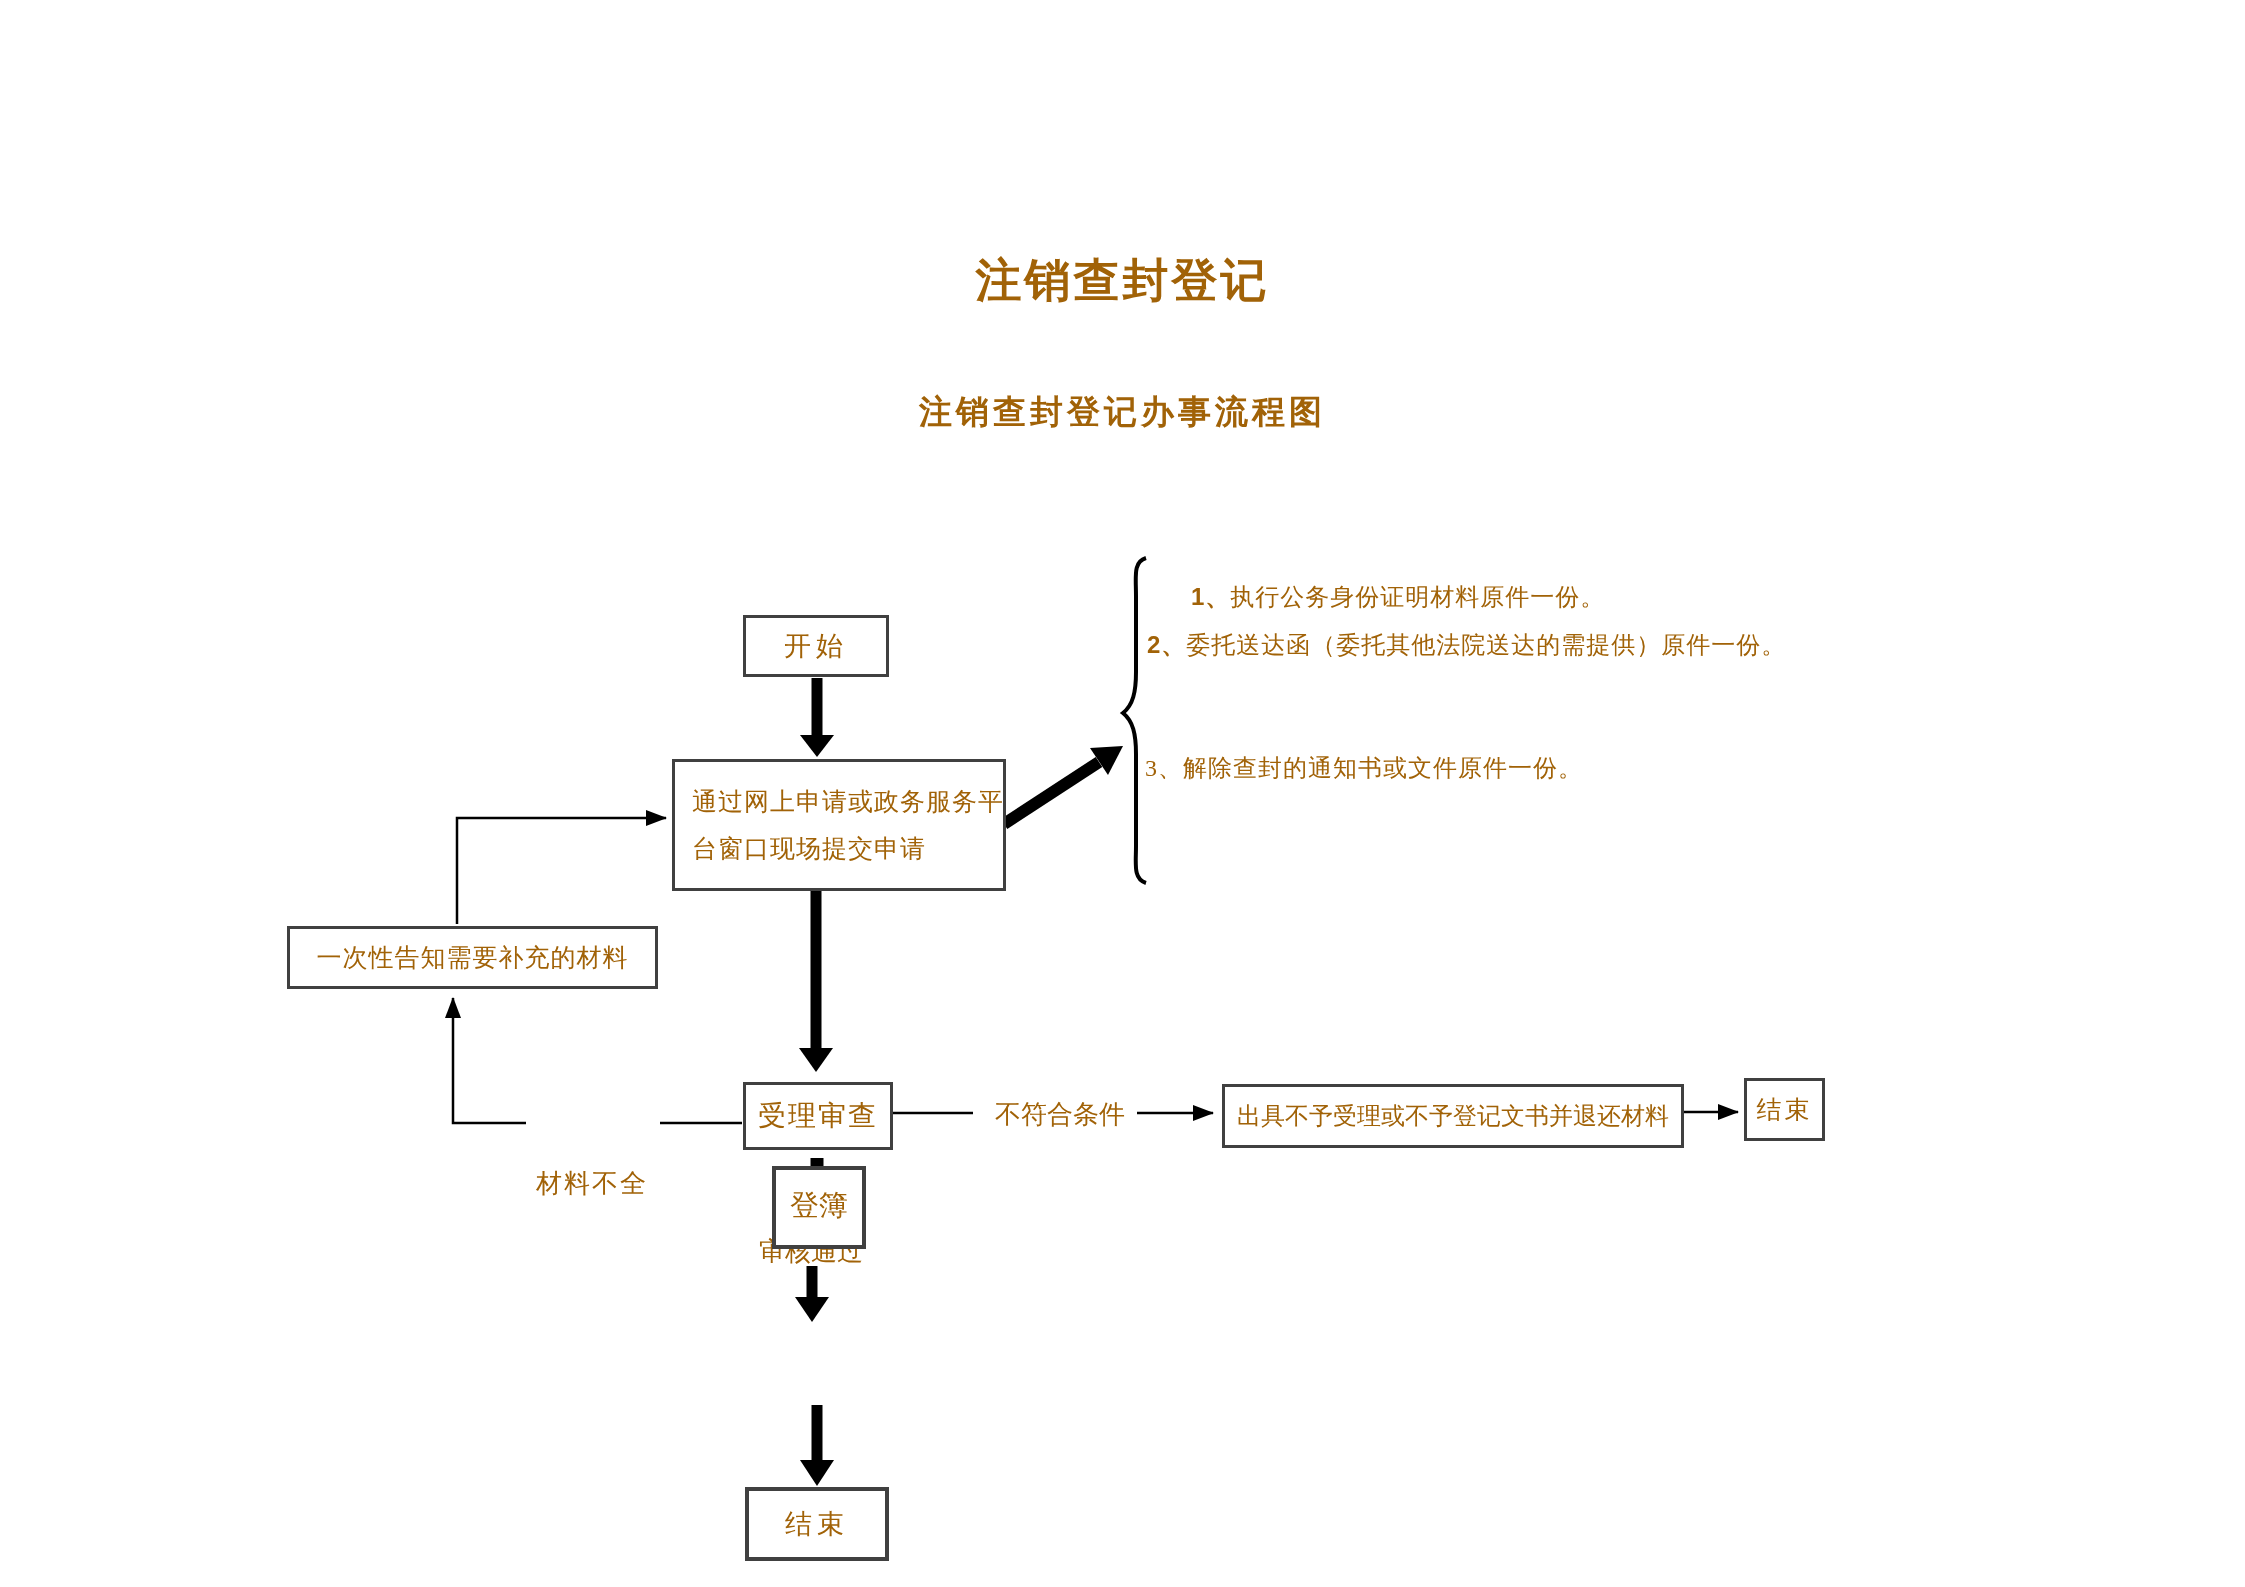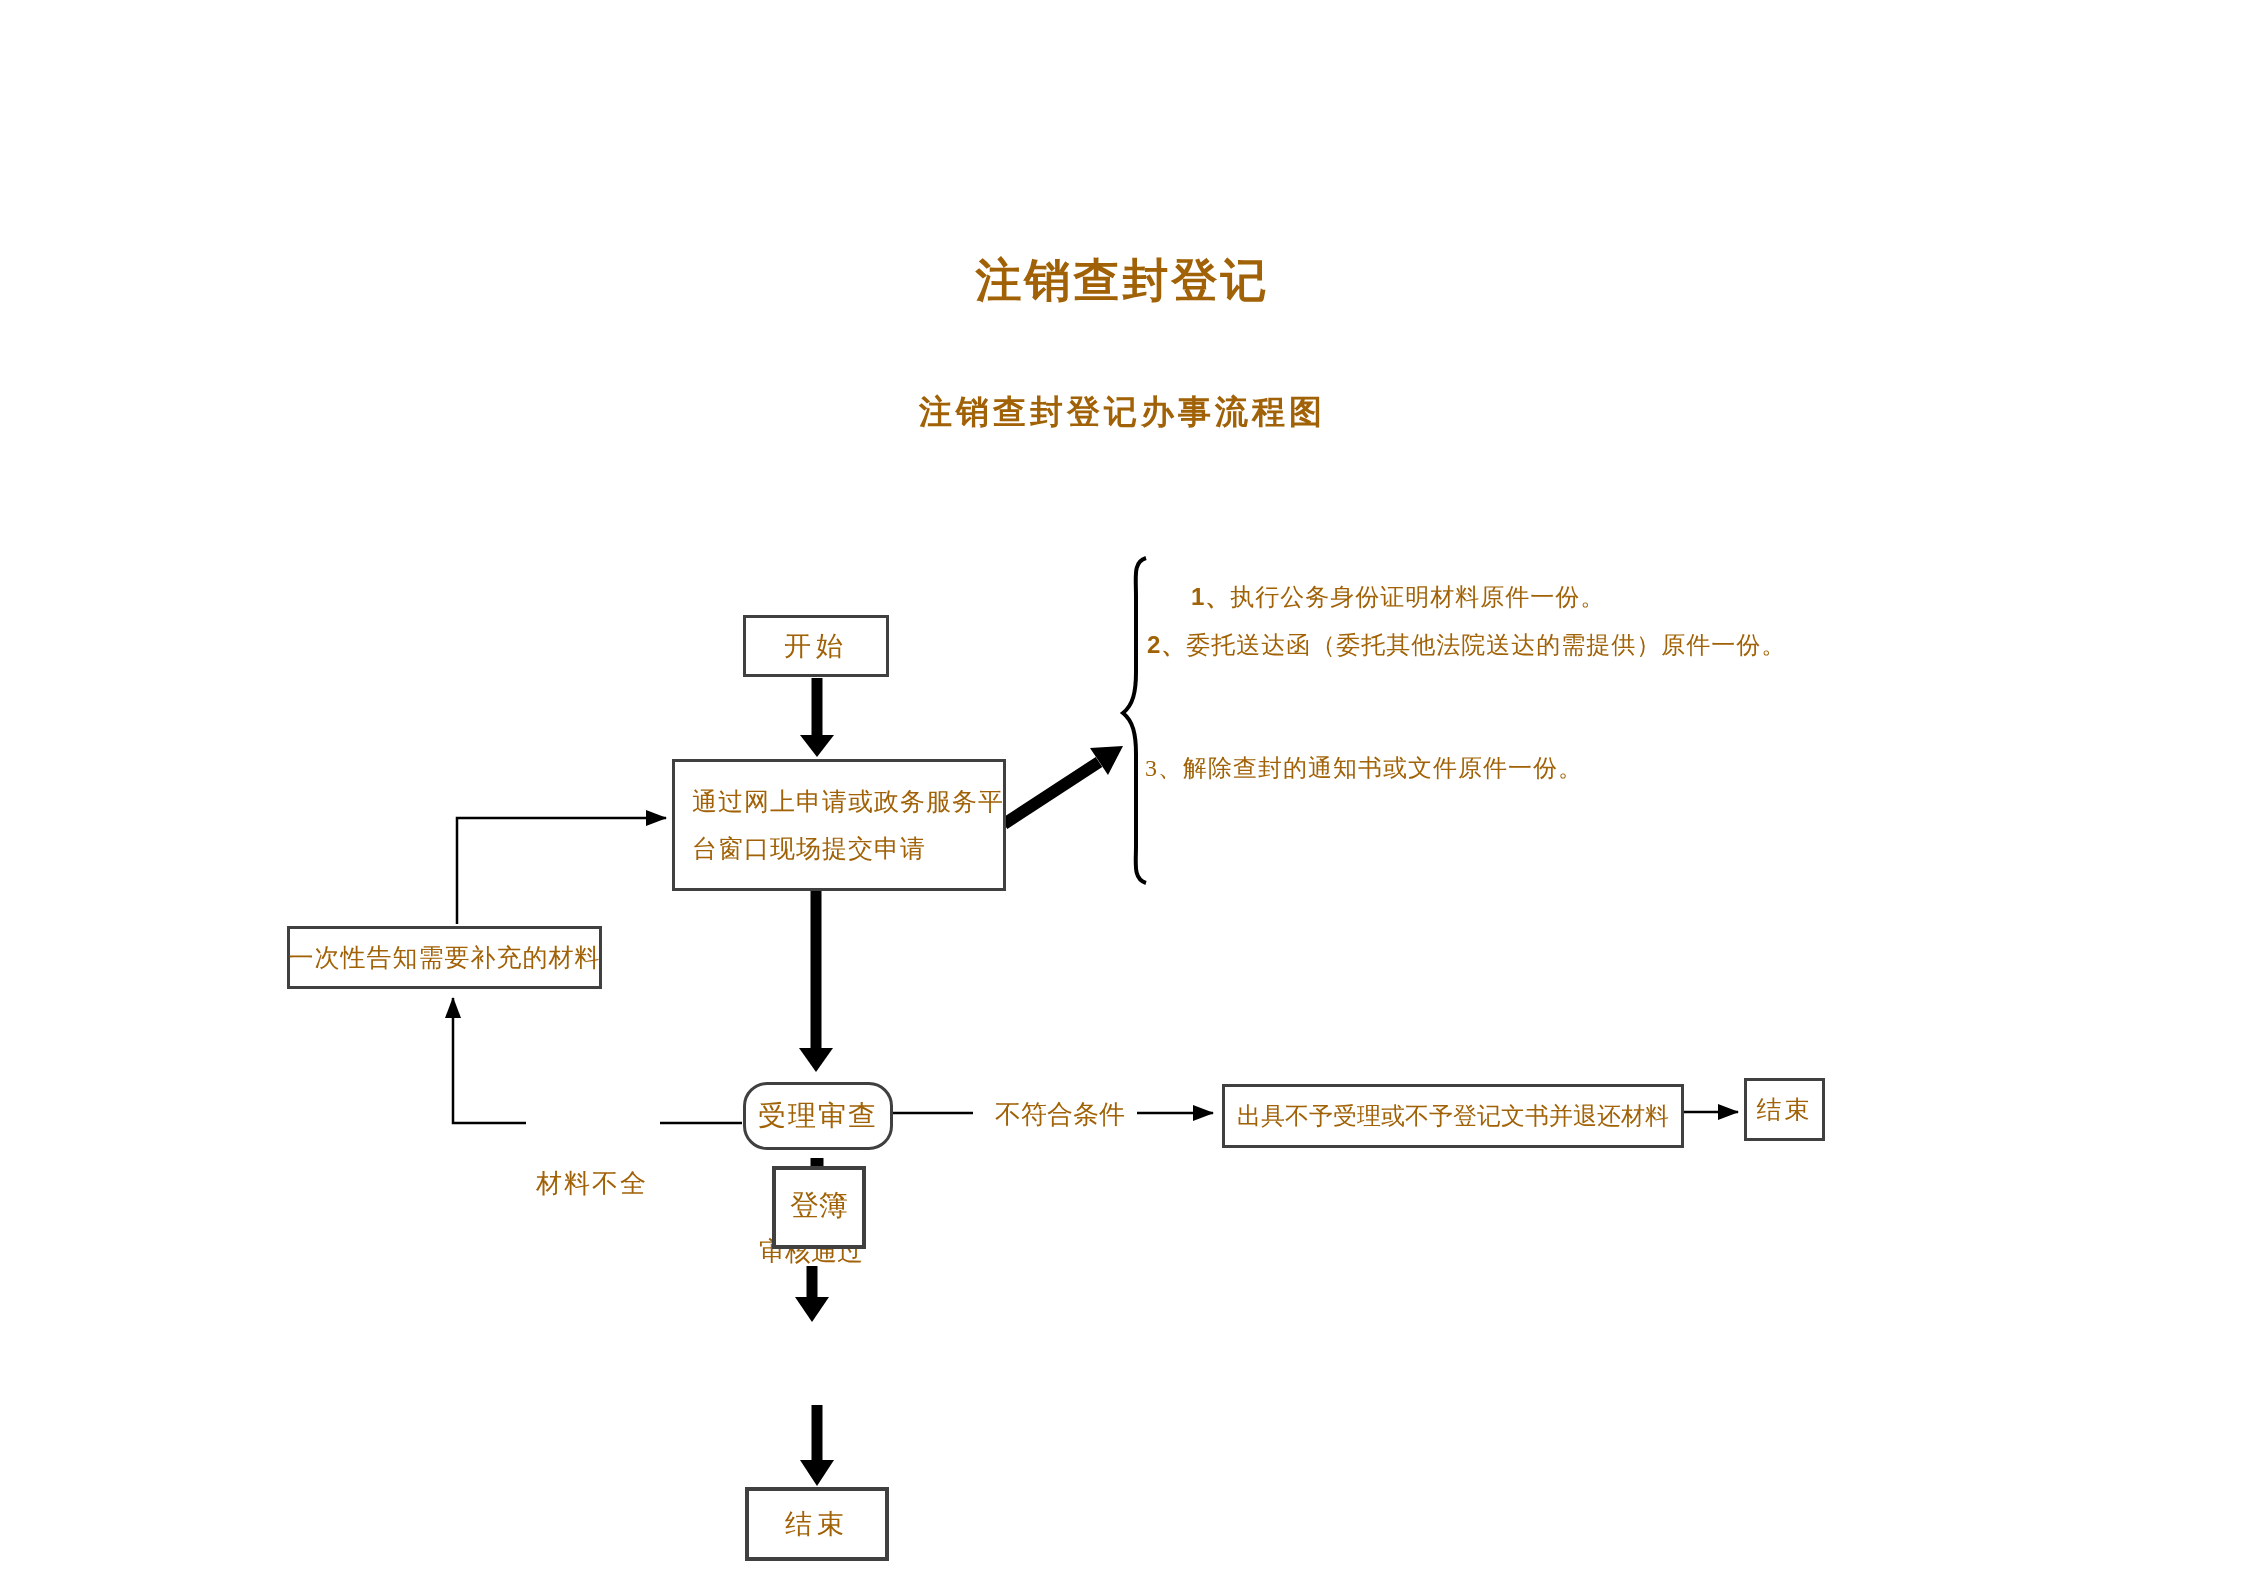--- a/index.html
+++ b/index.html
@@ -41,22 +41,22 @@
     display: flex;
     align-items: center;
     justify-content: center;
     z-index: 2;
     white-space: nowrap;
   }
   .node-start   { left: 743px;  top: 615px;  width: 146px; height: 62px;  font-size: 27px; letter-spacing: 5px; }
   .node-apply   { left: 672px;  top: 759px;  width: 334px; height: 132px; font-size: 25px;
                   flex-direction: column; align-items: flex-start; justify-content: center;
                   padding-left: 17px; letter-spacing: 1px; line-height: 47px; }
-  .node-notify  { left: 287px;  top: 926px;  width: 315px; height: 63px;  font-size: 25px; letter-spacing: 1px; text-align: center; }
-  .node-review  { left: 743px;  top: 1082px; width: 150px; height: 68px;  font-size: 28px; letter-spacing: 2px; border-radius: 24px; }
+  .node-notify  { left: 287px;  top: 926px;  width: 371px; height: 63px;  font-size: 25px; letter-spacing: 1px; text-align: center; }
+  .node-review  { left: 743px;  top: 1082px; width: 150px; height: 68px;  font-size: 28px; letter-spacing: 2px; }
   .node-register{ left: 772px;  top: 1166px; width: 94px;  height: 83px;  font-size: 29px; border-width: 4px; padding-bottom: 4px; }
   .node-reject  { left: 1222px; top: 1084px; width: 462px; height: 64px;  font-size: 24px; }
   .node-end-right  { left: 1744px; top: 1078px; width: 81px;  height: 63px; font-size: 25px; letter-spacing: 3px; }
   .node-end-bottom { left: 745px;  top: 1487px; width: 144px; height: 74px; font-size: 27px; border-width: 4px; letter-spacing: 5px; }
   .edge-label {
     position: absolute;
     font-size: 26px;
     white-space: nowrap;
     z-index: 2;
   }

